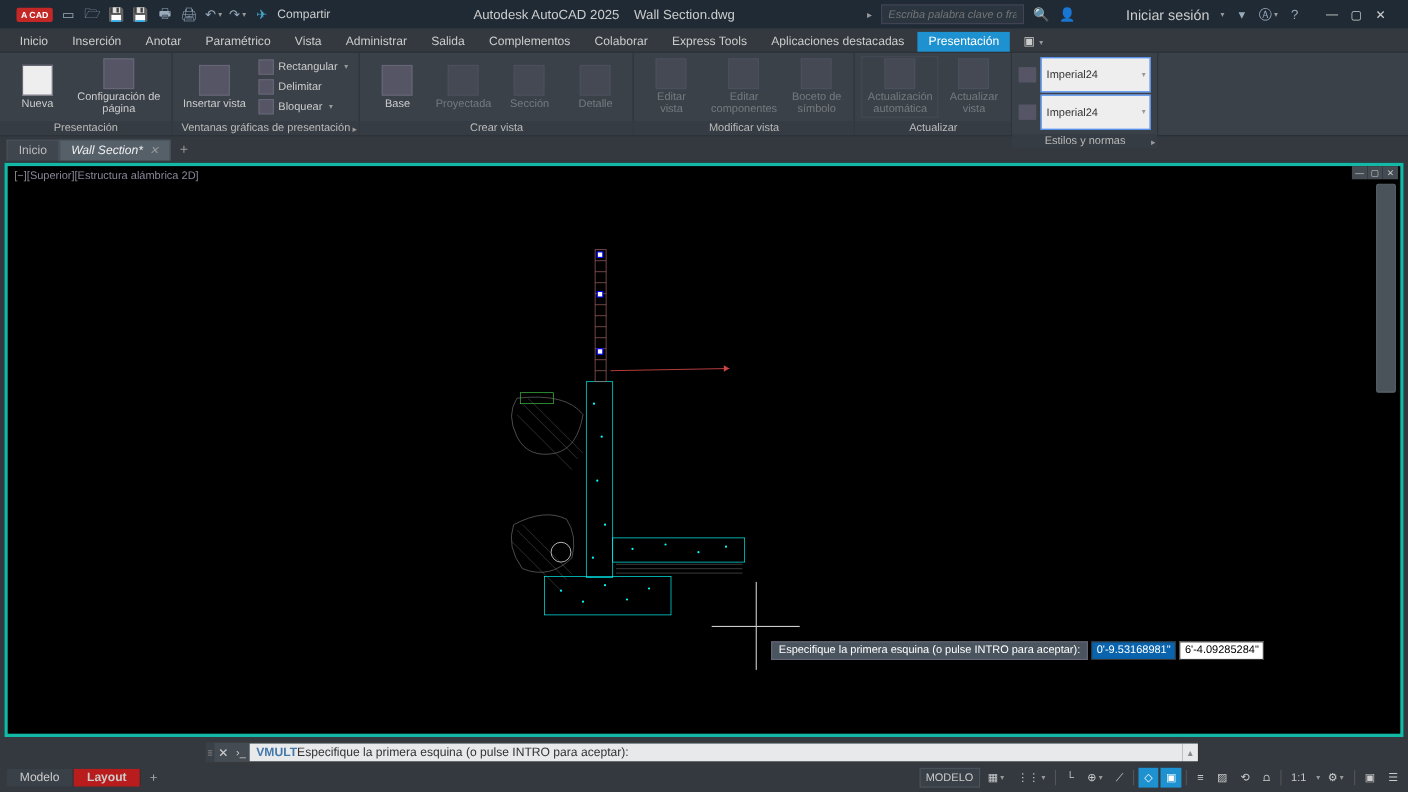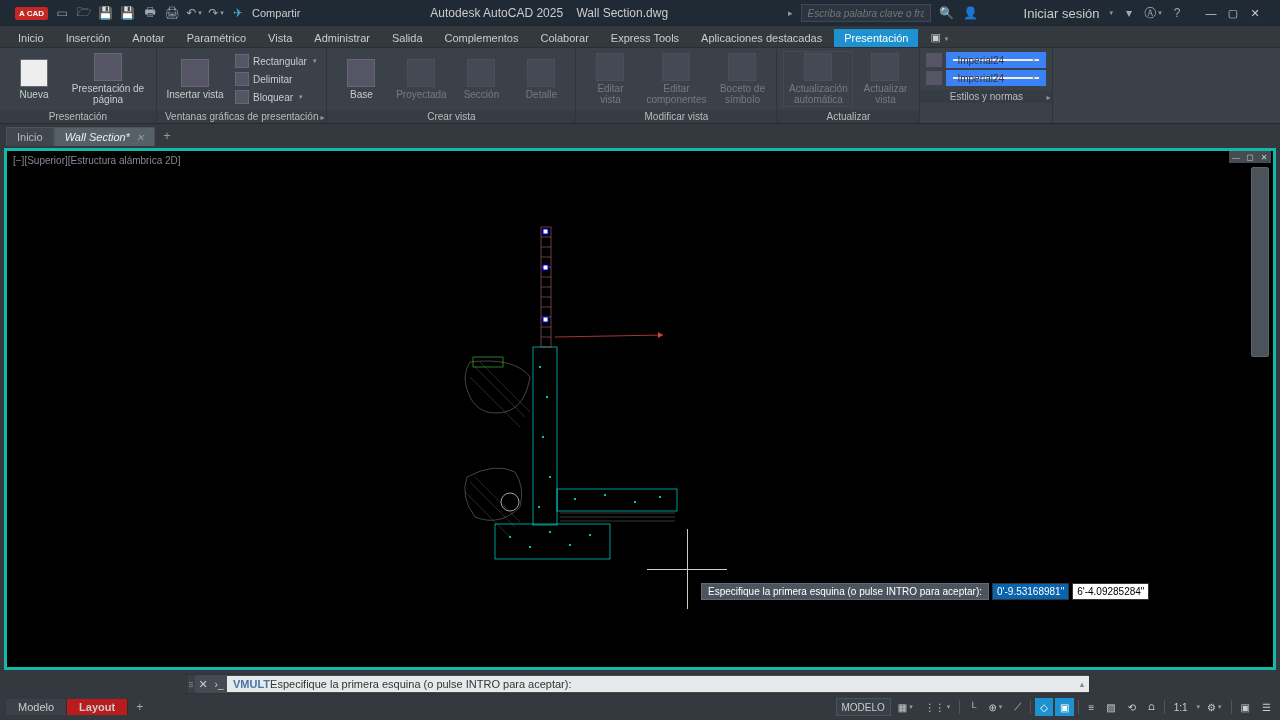--- a/index.html
+++ b/index.html
@@ -29,21 +29,21 @@
 .big-btn { display: flex; flex-direction: column; align-items: center; justify-content: center; width: 56px; height: 56px; cursor: pointer; color: #ccc; font-size: 10px; text-align: center; line-height: 1.1; }
 .big-btn .icon { width: 28px; height: 28px; background: #556; margin-bottom: 2px; border: 1px solid #667; }
 .big-btn.disabled { opacity: 0.4; }
 .small-stack { display: flex; flex-direction: column; gap: 1px; }
 .small-btn { display: flex; align-items: center; gap: 4px; padding: 1px 4px; font-size: 10px; cursor: pointer; color: #ccc; height: 17px; }
 .small-btn .sicon { width: 14px; height: 14px; background: #556; border: 1px solid #667; }
 .dropdown-arrow { font-size: 7px; margin-left: 2px; color: #999; }
 .styles-body { display: flex; flex-direction: column; gap: 2px; padding: 4px 6px; }
 .style-row { display: flex; align-items: center; gap: 4px; }
 .style-icon { width: 16px; height: 14px; background: #556; }
-.style-select { width: 100px; height: 16px; background: #eee; color: #333; font-size: 10px; padding: 0 4px; border: 7px solid #3b82f6; display: flex; align-items: center; justify-content: space-between; }
+.style-select { width: 100px; height: 32px; background: #eee; color: #333; font-size: 10px; padding: 0 4px; border: 1px solid #3b82f6; display: flex; align-items: center; justify-content: space-between; }
 .panel-expand { position: absolute; right: 2px; bottom: 1px; font-size: 8px; color: #999; }
 
 
 .file-tabs { height: 22px; background: #33393f; display: flex; align-items: flex-end; padding-left: 6px; gap: 0; }
 .file-tab { padding: 3px 10px; font-size: 11px; background: #3f464e; color: #bbb; border-top: 1px solid #4a525a; border-left: 1px solid #4a525a; border-right: 1px solid #4a525a; cursor: pointer; display: flex; align-items: center; gap: 6px; }
 .file-tab.active { background: #556069; color: #eee; font-style: italic; }
 .file-tab .close { font-size: 10px; color: #999; }
 .file-tab-plus { padding: 3px 8px; color: #999; cursor: pointer; font-size: 13px; }
 
 
@@ -150,21 +150,21 @@
 <div class="ribbon">
 
   <div class="ribbon-panel">
     <div class="ribbon-panel-body">
       <div class="big-btn">
         <div class="icon" style="background:#eee;"></div>
         <span>Nueva</span>
       </div>
       <div class="big-btn" style="width:84px;">
         <div class="icon"></div>
-        <span style="white-space:pre-line;">Presentación de
+        <span style="white-space:pre-line;">Configuración de
 página</span>
       </div>
     </div>
     <div class="ribbon-panel-title">Presentación</div>
   </div>
 
   <div class="ribbon-panel">
     <div class="ribbon-panel-body">
       <div class="big-btn" style="width:64px;">
         <div class="icon"></div>

